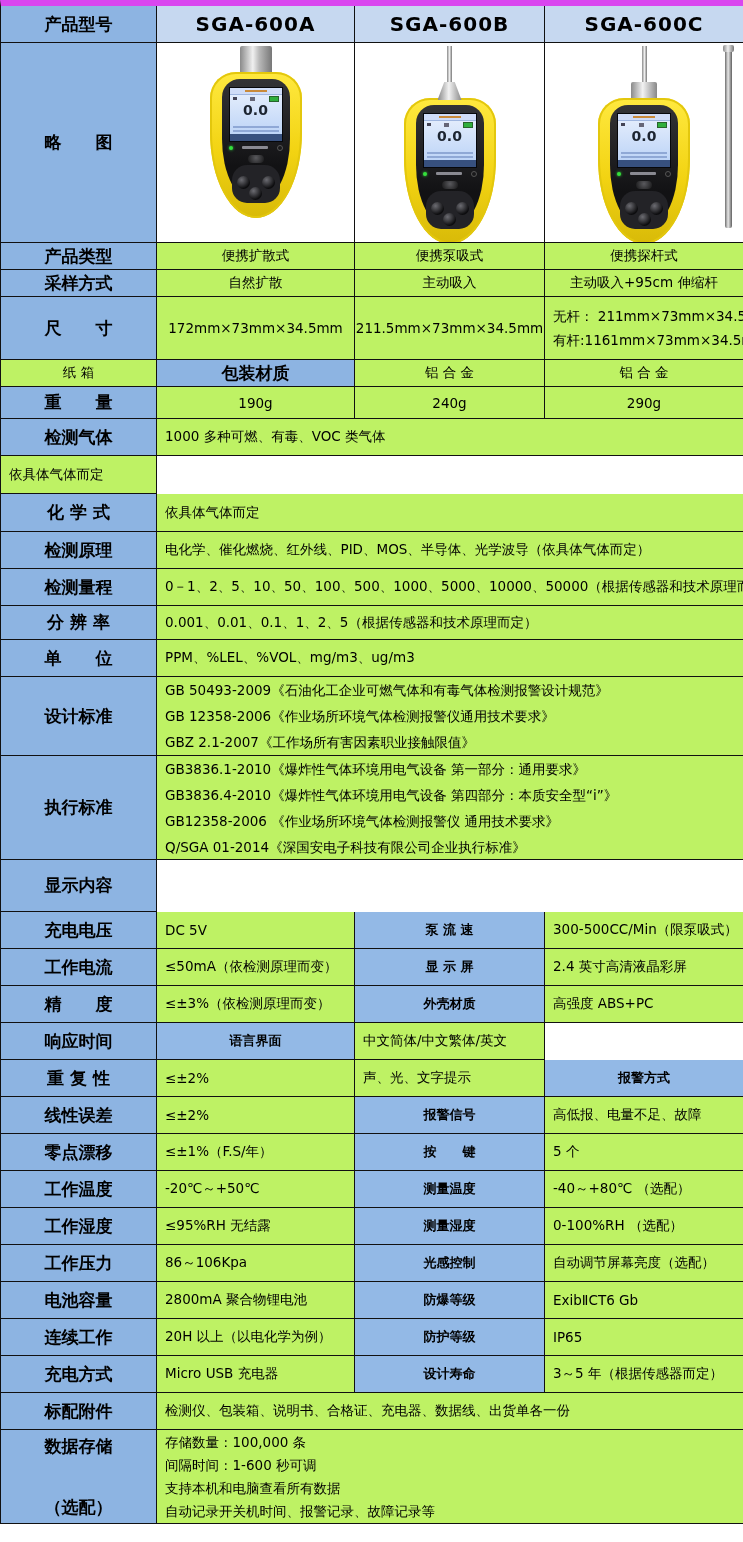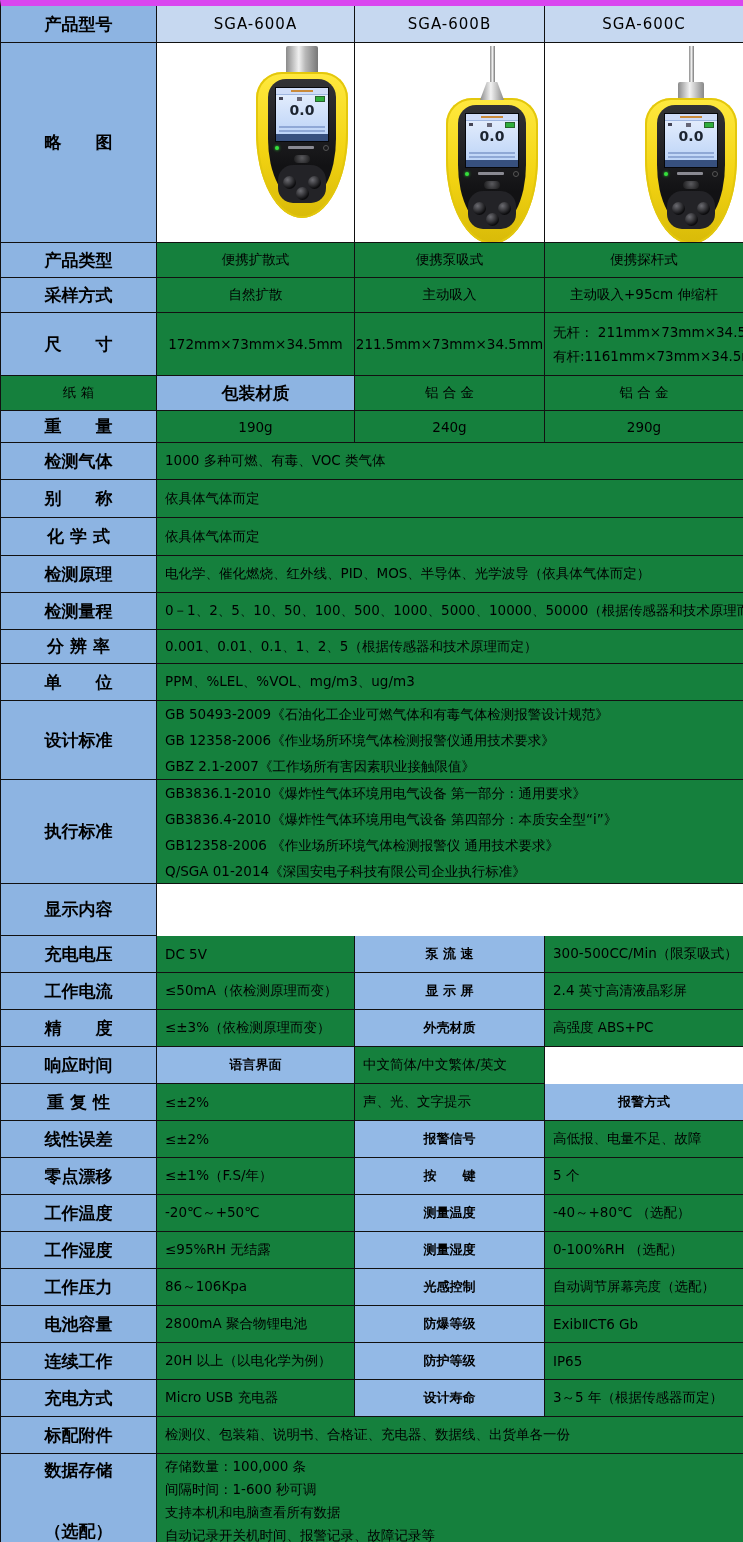--- a/index.html
+++ b/index.html
@@ -5,30 +5,30 @@
   html,body{margin:0;padding:0;background:#fff;}
   body{font-family:"DejaVu Sans","Liberation Sans",sans-serif;color:#000;}
   .sheet{width:743px;box-sizing:border-box;border-top:6px solid #d946ef;border-left:1px solid #111;}
   .row{display:grid;}
   .g3{grid-template-columns:156px 198px 190px 199px;}
   .gf{grid-template-columns:156px 587px;}
   .cell{box-sizing:border-box;border-right:1px solid #111;border-bottom:1px solid #111;
         display:flex;align-items:center;overflow:hidden;}
   .lab{background:#8DB4E2;justify-content:center;font-weight:bold;font-size:17px;text-align:center;}
   .mlab{background:#93B9E6;justify-content:center;font-weight:bold;font-size:13px;text-align:center;}
-  .val{background:#15803d;font-size:13.5px;padding:0 8px;white-space:nowrap;}
+  .val{background:#bef264;font-size:13.5px;padding:0 8px;white-space:nowrap;}
   .val.center{justify-content:center;padding:0 4px;}
-  .hval{background:#C6D8F0;justify-content:center;font-size:15px;letter-spacing:1px;}
-  .imgc{background:#fff;justify-content:flex-end;align-items:flex-end;padding-bottom:4px;}
+  .hval{background:#C6D8F0;justify-content:center;font-size:20px;letter-spacing:1px;font-weight:bold;}
+  .imgc{background:#fff;justify-content:center;align-items:flex-end;padding-bottom:4px;}
   .multiline{flex-direction:column;justify-content:center;align-items:flex-start;}
   .multiline div{line-height:26px;white-space:nowrap;}
   .storelines div{line-height:23px;white-space:nowrap;}
   .displines div{line-height:25px;white-space:nowrap;}
   .sizelines div{line-height:24px;white-space:nowrap;}
-  .r-head{height:37px}.r-img{height:200px}.r35{height:35px}.r-size{height:63px}
+  .r-head{height:37px}.r-img{height:200px}.r35{height:27px}.r-size{height:63px}
   .r32{height:32px}.r37{height:37px}.r38{height:38px}.r34{height:34px}
   .r-design{height:79px}.r-exec{height:104px}.r-disp{height:52px}
   .r-spec{height:37px}.r-acc{height:37px}.r-store{height:94px}
   .lab2l{flex-direction:column;line-height:24px;gap:37px;}
 
   
   .device{position:relative;width:104px;height:192px;}
   .dev-col{position:relative;display:flex;flex-direction:column;align-items:center;}
   .cap{width:32px;height:26px;background:linear-gradient(90deg,#8a8a8a,#f0f0f0 40%,#b9b9b9 60%,#777);
        border-radius:2px;border-bottom:2px solid #666;}
@@ -243,21 +243,20 @@
     <div class="cell val center">190g</div>
     <div class="cell val center">240g</div>
     <div class="cell val center">290g</div>
   </div>
 
   <div class="row gf r37">
     <div class="cell lab">检测气体</div>
     <div class="cell val">1000 多种可燃、有毒、VOC 类气体</div>
   </div>
   <div class="row gf r38">
-    <div class="cell lab">别　　称</div>
     <div class="cell val">依具体气体而定</div>
   </div>
   <div class="row gf r38">
     <div class="cell lab">化 学 式</div>
     <div class="cell val">依具体气体而定</div>
   </div>
   <div class="row gf r37">
     <div class="cell lab">检测原理</div>
     <div class="cell val">电化学、催化燃烧、红外线、PID、MOS、半导体、光学波导（依具体气体而定）</div>
   </div>

